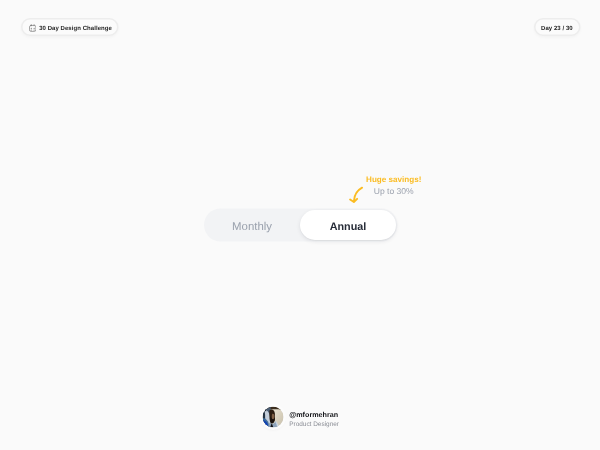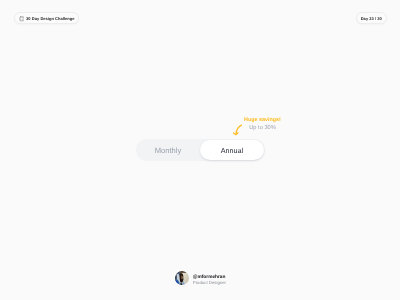--- a/index.html
+++ b/index.html
@@ -12,21 +12,21 @@
     background:#fbfbfb;border:1px solid #ededed;border-radius:999px;
     box-shadow:0 1px 2px rgba(0,0,0,0.03);}
   .badge-left{left:14px;top:12px;height:10px;padding:0 3.5px 0 3.5px;gap:2px;}
   .badge-right{right:13px;top:12px;height:10px;padding:0 4.2px;}
   .badge-text{font-size:4.0px;color:#262626;font-weight:600;letter-spacing:0.01em;white-space:nowrap;}
 
   .toggle{position:absolute;left:136px;top:139px;width:129px;height:22px;
     background:#f2f3f5;border-radius:11px;display:flex;align-items:center;}
   .seg{flex:1;display:flex;align-items:center;justify-content:center;height:100%;font-size:7.6px;}
   .seg-monthly{color:#9aa1ad;font-weight:500;}
-  .seg-annual{font-size:7.2px;background:#fff;border-radius:11px;color:#272c38;font-weight:400;
+  .seg-annual{font-size:7.2px;background:#fff;border-radius:11px;color:#272c38;font-weight:700;
     box-shadow:0 1px 3px rgba(16,24,40,0.09), 0 0.5px 1px rgba(16,24,40,0.05);height:20px;margin-right:1px;border-radius:10px;}
 
   .promo{position:absolute;left:244px;top:117px;text-align:center;width:37px;}
   .promo-title{font-size:5.4px;color:#fbbc22;font-weight:700;line-height:7px;white-space:nowrap;}
   .promo-sub{font-size:5.7px;color:#9ba1ad;font-weight:400;line-height:7px;margin-top:1px;white-space:nowrap;}
   .arrow{position:absolute;left:228px;top:120px;line-height:0;}
 
   .profile{position:absolute;left:175px;top:271px;display:flex;align-items:flex-start;gap:3.8px;}
   .ptext{padding-top:4.2px;}
   .avatar{width:14px;height:14px;border-radius:50%;overflow:hidden;background:#ddd;box-shadow:0 0 0 1.6px #fcfcfc, 0 1px 2.5px rgba(0,0,0,0.10);flex:none;}

